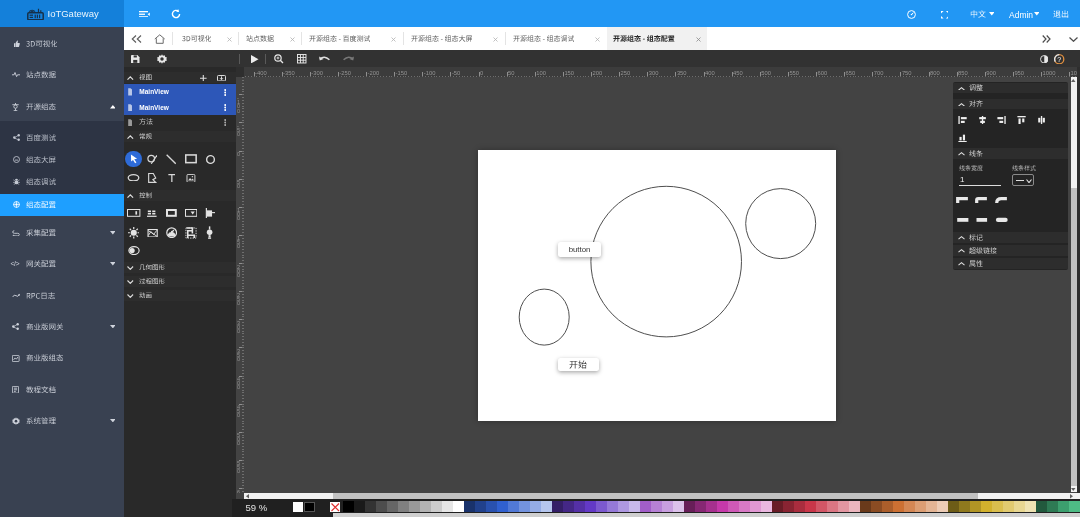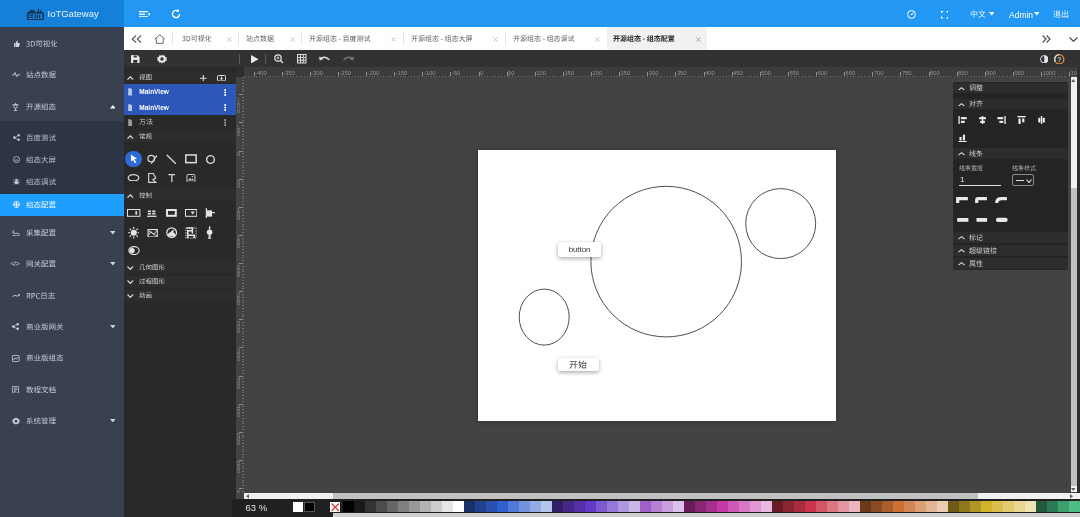--- a/index.html
+++ b/index.html
@@ -1293,21 +1293,21 @@
 <div class="abs" style="left:244px;top:493px;width:836px;height:6px;background:#f1f1f1;"></div>
 <div class="abs" style="left:333px;top:493px;width:645px;height:6px;background:#c1c1c1;"></div>
 <svg class="abs" style="left:245.5px;top:494.2px" width="3" height="4.5" viewBox="0 0 3 4.5">
       <path d="M3 0 L3 4.5 L0 2.25 Z" fill="#606060"></path>
     </svg>
 <svg class="abs" style="left:1069.5px;top:494.2px" width="3" height="4.5" viewBox="0 0 3 4.5">
       <path d="M0 0 L0 4.5 L3 2.25 Z" fill="#606060"></path>
     </svg>
 
 <div class="abs" style="left:232px;top:499px;width:848px;height:18px;background:#202020;">
-  <div class="abs" style="left:13.5px;top:3px;font-size:9.5px;color:#e3e3e3;">63 %</div>
+  <div class="abs" style="left:13.5px;top:3px;font-size:9.5px;color:#e3e3e3;">59 %</div>
   <div class="abs" style="left:60.5px;top:2.5px;width:10.5px;height:10.5px;background:#fff;"></div>
   <div class="abs" style="left:72px;top:2.5px;width:10.5px;height:10.5px;background:#000;border:1px solid #555;"></div>
   <div class="abs" style="left:97.5px;top:2.5px;width:10.5px;height:10.5px;background:#fff;"></div>
   <svg class="abs" style="left:97.5px;top:2.5px" width="10.5" height="10.5" viewBox="0 0 10.5 10.5">
         <path d="M1.5 1.5 L9 9 M9 1.5 L1.5 9" stroke="#e03030" stroke-width="1.2"></path>
       </svg>
   <div id="palette" class="abs" style="left:111px;top:2.3px;height:11px;width:737px;overflow:hidden;">
         <div class="abs" style="left:0.0px;top:0;width:11px;height:11px;background:rgb(0,0,0);"></div>
         <div class="abs" style="left:11.0px;top:0;width:11px;height:11px;background:rgb(26,26,26);"></div>
         <div class="abs" style="left:22.0px;top:0;width:11px;height:11px;background:rgb(51,51,51);"></div>

